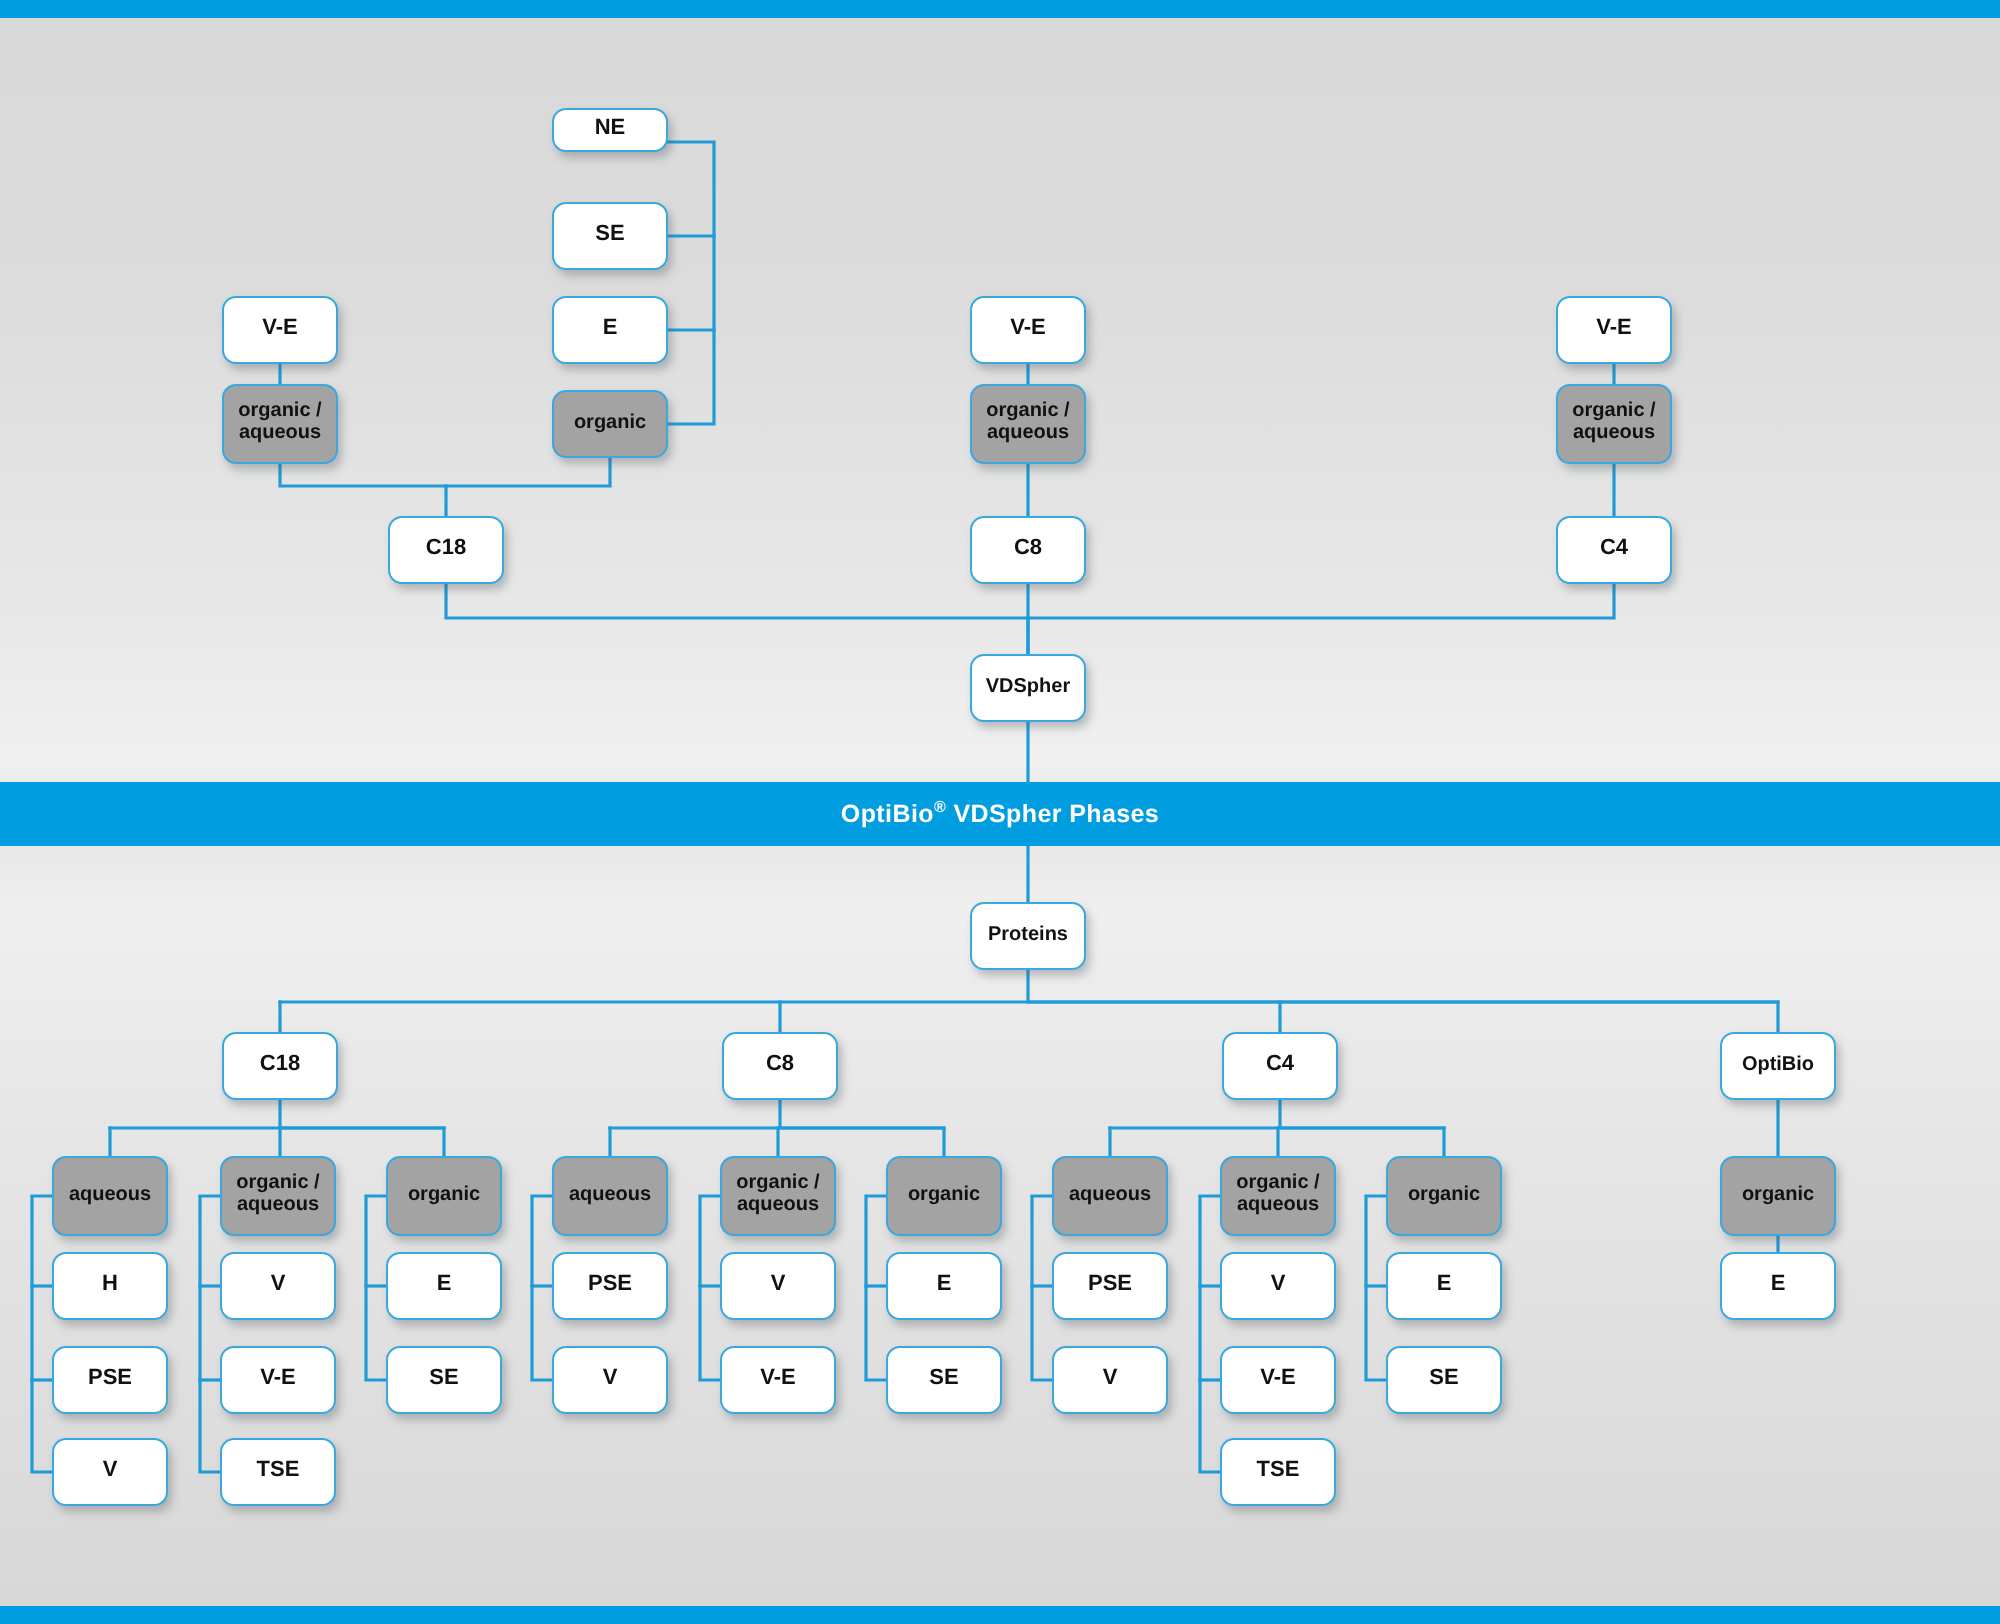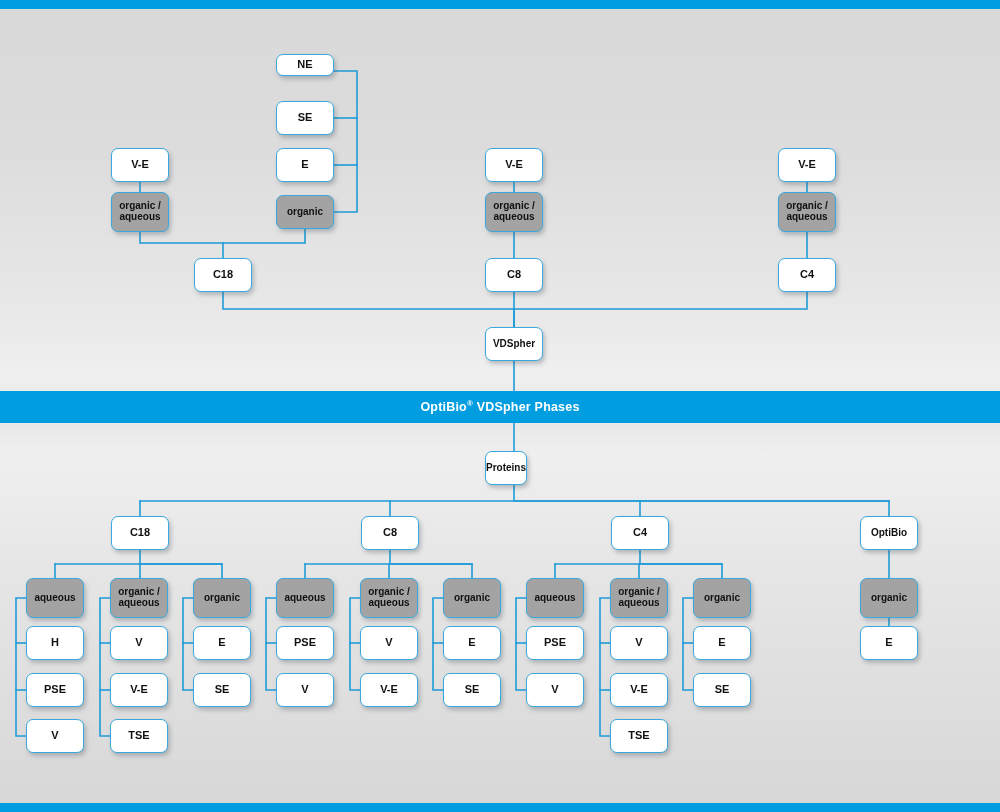--- a/index.html
+++ b/index.html
@@ -122,21 +122,21 @@
       <div class="node" style="left: 194px; top: 258px; width: 58px; height: 34px;">C18</div>
       <div class="node" style="left: 485px; top: 148px; width: 58px; height: 34px;">V-E</div>
       <div class="node blue small" style="left: 485px; top: 192px; width: 58px; height: 40px;">organic /
 aqueous</div>
       <div class="node" style="left: 485px; top: 258px; width: 58px; height: 34px;">C8</div>
       <div class="node" style="left: 778px; top: 148px; width: 58px; height: 34px;">V-E</div>
       <div class="node blue small" style="left: 778px; top: 192px; width: 58px; height: 40px;">organic /
 aqueous</div>
       <div class="node" style="left: 778px; top: 258px; width: 58px; height: 34px;">C4</div>
       <div class="node small" style="left: 485px; top: 327px; width: 58px; height: 34px;">VDSpher</div>
-      <div class="node small" style="left: 485px; top: 451px; width: 42px; height: 34px;">Proteins</div>
+      <div class="node small" style="left: 485px; top: 451px; width: 58px; height: 34px;">Proteins</div>
       <div class="node" style="left: 111px; top: 516px; width: 58px; height: 34px;">C18</div>
       <div class="node blue small" style="left: 26px; top: 578px; width: 58px; height: 40px;">aqueous</div>
       <div class="node" style="left: 26px; top: 626px; width: 58px; height: 34px;">H</div>
       <div class="node" style="left: 26px; top: 673px; width: 58px; height: 34px;">PSE</div>
       <div class="node" style="left: 26px; top: 719px; width: 58px; height: 34px;">V</div>
       <div class="node blue small" style="left: 110px; top: 578px; width: 58px; height: 40px;">organic /
 aqueous</div>
       <div class="node" style="left: 110px; top: 626px; width: 58px; height: 34px;">V</div>
       <div class="node" style="left: 110px; top: 673px; width: 58px; height: 34px;">V-E</div>
       <div class="node" style="left: 110px; top: 719px; width: 58px; height: 34px;">TSE</div>

